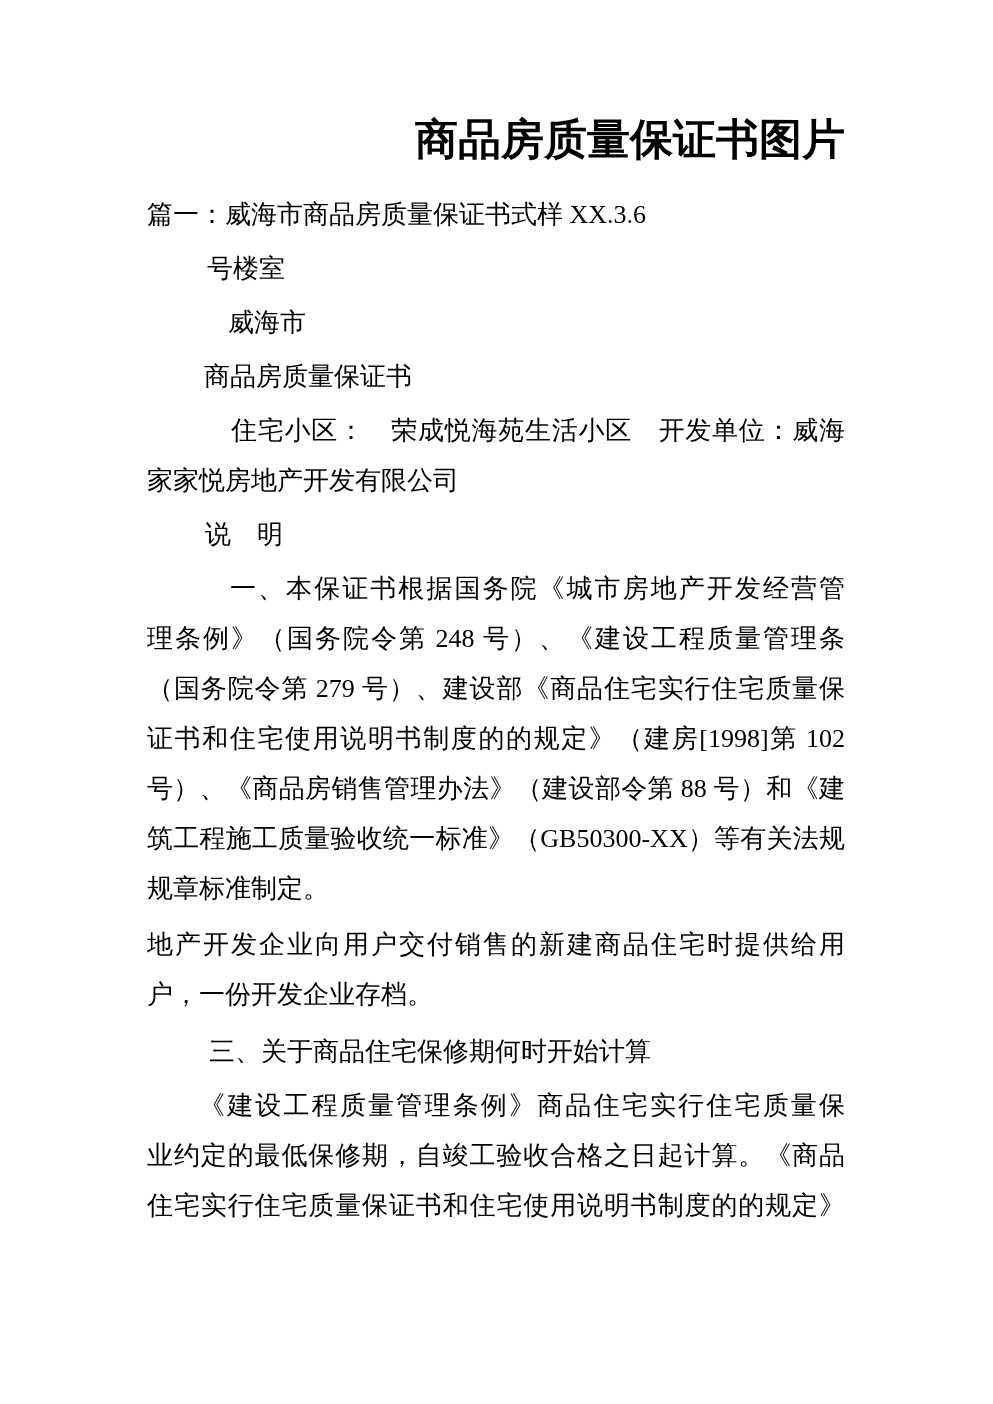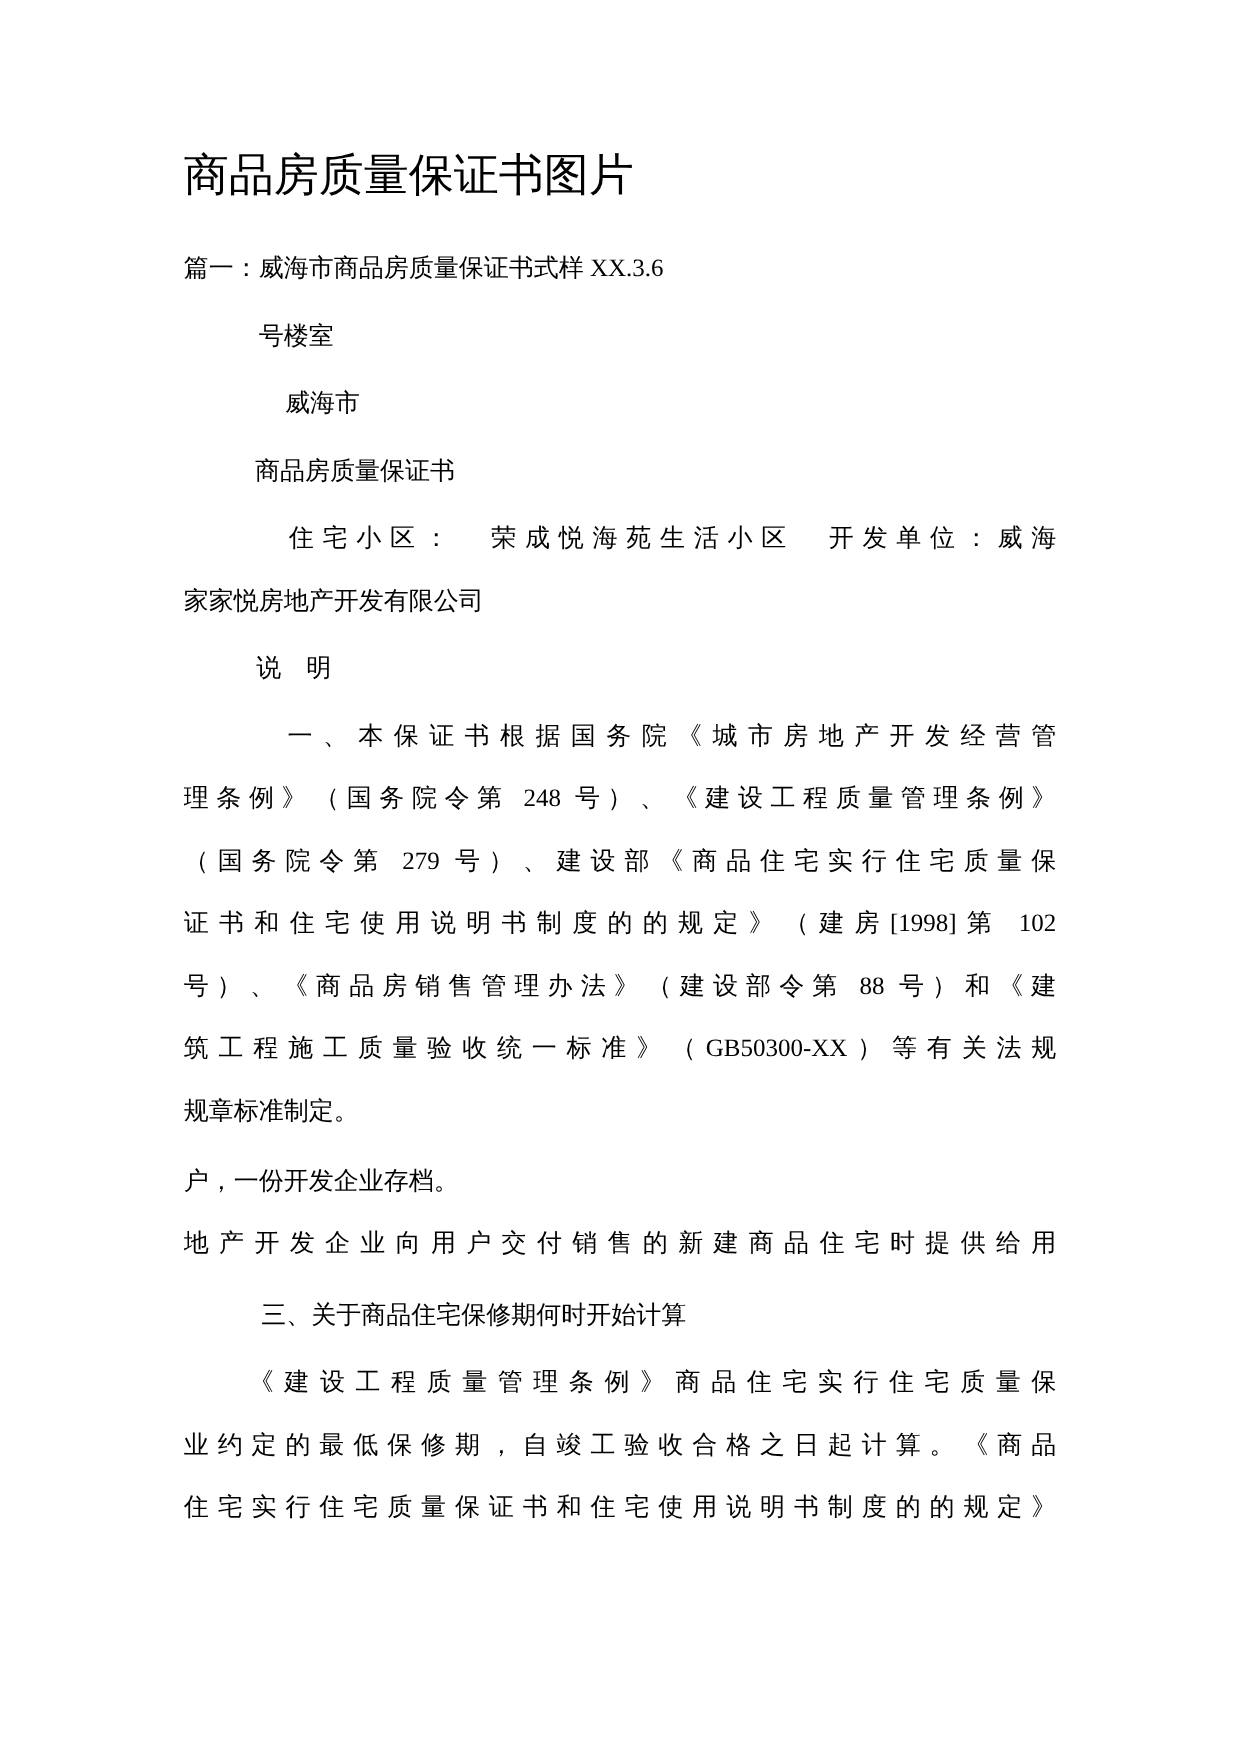--- a/index.html
+++ b/index.html
@@ -15,40 +15,40 @@
     overflow: hidden;
   }
   .doc-page {
     box-sizing: border-box;
     width: 993px;
     height: 1404px;
     padding: 112px 148px 0 147px;
   }
   .doc-title {
     margin: 0 0 22px 0;
-    font-size: 36px;
+    font-size: 43px;
     line-height: 56px;
-    font-weight: normal;
-    text-align: left;
+    font-weight: bold;
+    text-align: right;
     white-space: nowrap;
   }
   .doc-body {
     width: 698px;
   }
   .para {
     margin: 4px 0 0 0;
     padding: 0;
   }
   .doc-body .para:first-child { margin-top: 0; }
   .doc-body [data-name="paragraph-item-two"]          { margin-top: 6px; }
   .doc-body [data-name="paragraph-item-three-heading"]{ margin-top: 7px; }
   .line {
     height: 50px;
     line-height: 50px;
-    font-size: 20px;
+    font-size: 26px;
     text-align: left;
     overflow: hidden;
     white-space: normal;
   }
   .line.j {
     text-align: justify;
     text-align-last: justify;
   }
 </style>
 </head>
@@ -79,22 +79,22 @@
       <div class="para" data-name="paragraph-item-one">
         <div class="line j" data-name="text-line" style="padding-left: 83px;">一、本保证书根据国务院《城市房地产开发经营管</div>
         <div class="line j" data-name="text-line">理条例》（国务院令第 248 号）、《建设工程质量管理条例》</div>
         <div class="line j" data-name="text-line">（国务院令第 279 号）、建设部《商品住宅实行住宅质量保</div>
         <div class="line j" data-name="text-line">证书和住宅使用说明书制度的的规定》（建房[1998]第 102</div>
         <div class="line j" data-name="text-line">号）、《商品房销售管理办法》（建设部令第 88 号）和《建</div>
         <div class="line j" data-name="text-line">筑工程施工质量验收统一标准》（GB50300-XX）等有关法规</div>
         <div class="line" data-name="text-line">规章标准制定。</div>
       </div>
       <div class="para" data-name="paragraph-item-two">
+        <div class="line j" data-name="text-line">地产开发企业向用户交付销售的新建商品住宅时提供给用</div>
         <div class="line" data-name="text-line">户，一份开发企业存档。</div>
-        <div class="line j" data-name="text-line">地产开发企业向用户交付销售的新建商品住宅时提供给用</div>
       </div>
       <div class="para" data-name="paragraph-item-three-heading">
         <div class="line" data-name="text-line" style="padding-left: 62px;">三、关于商品住宅保修期何时开始计算</div>
       </div>
       <div class="para" data-name="paragraph-item-three-body">
         <div class="line j" data-name="text-line" style="padding-left: 52px;">《建设工程质量管理条例》商品住宅实行住宅质量保</div>
         <div class="line j" data-name="text-line">业约定的最低保修期，自竣工验收合格之日起计算。《商品</div>
         <div class="line j" data-name="text-line">住宅实行住宅质量保证书和住宅使用说明书制度的的规定》</div>
       </div>
     </div>

